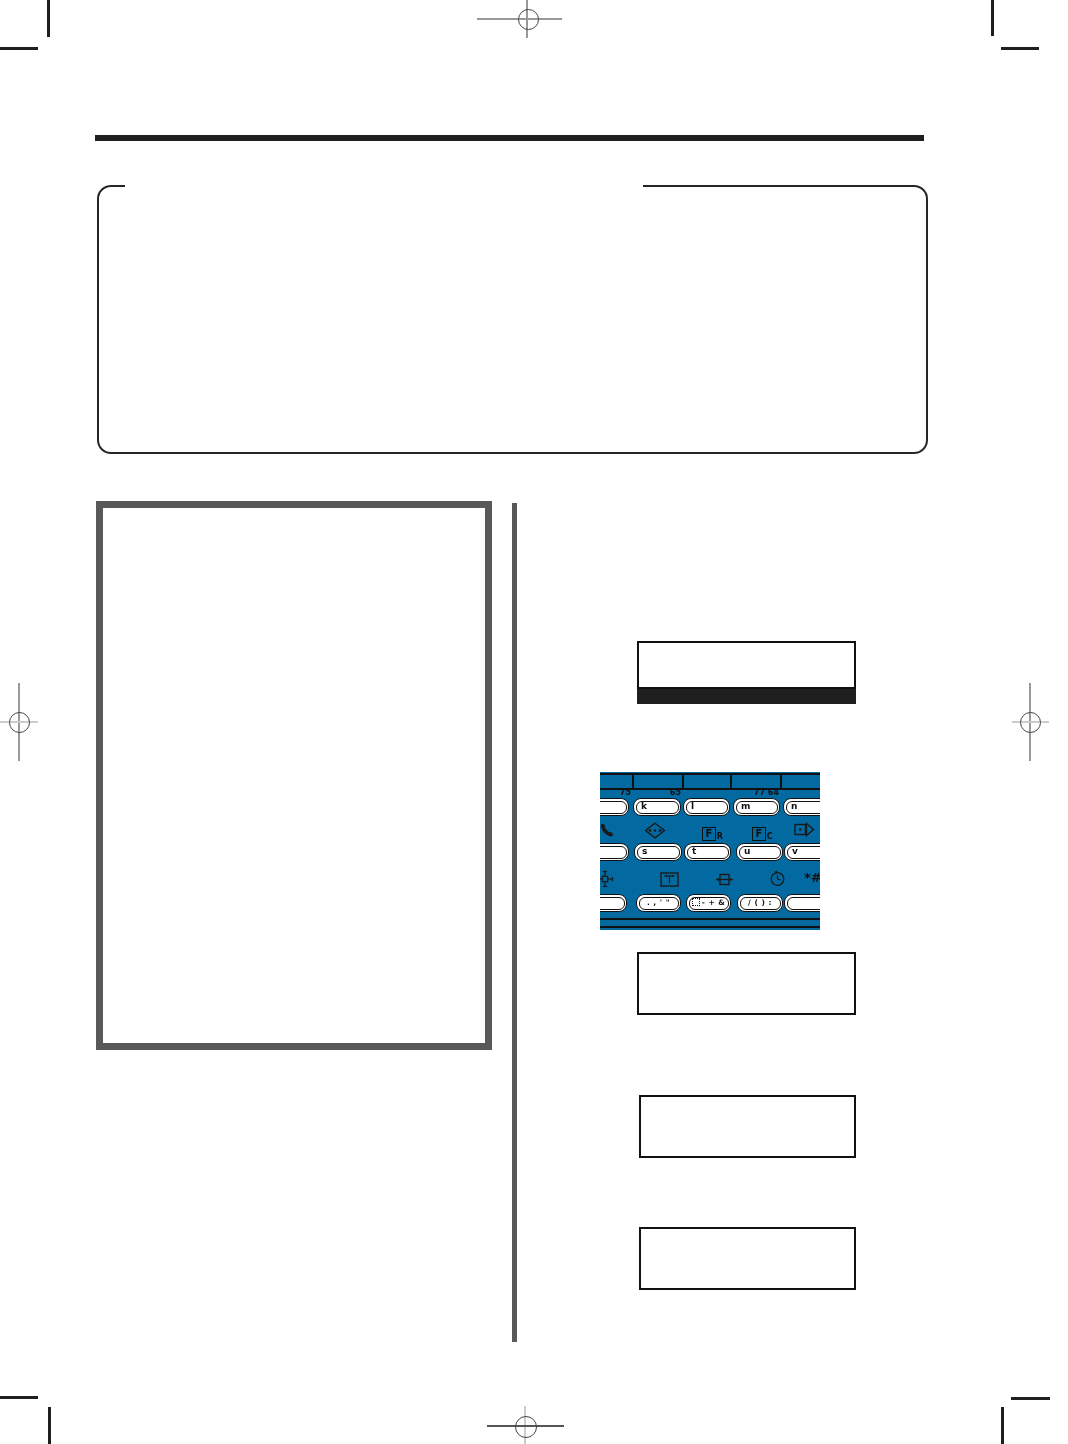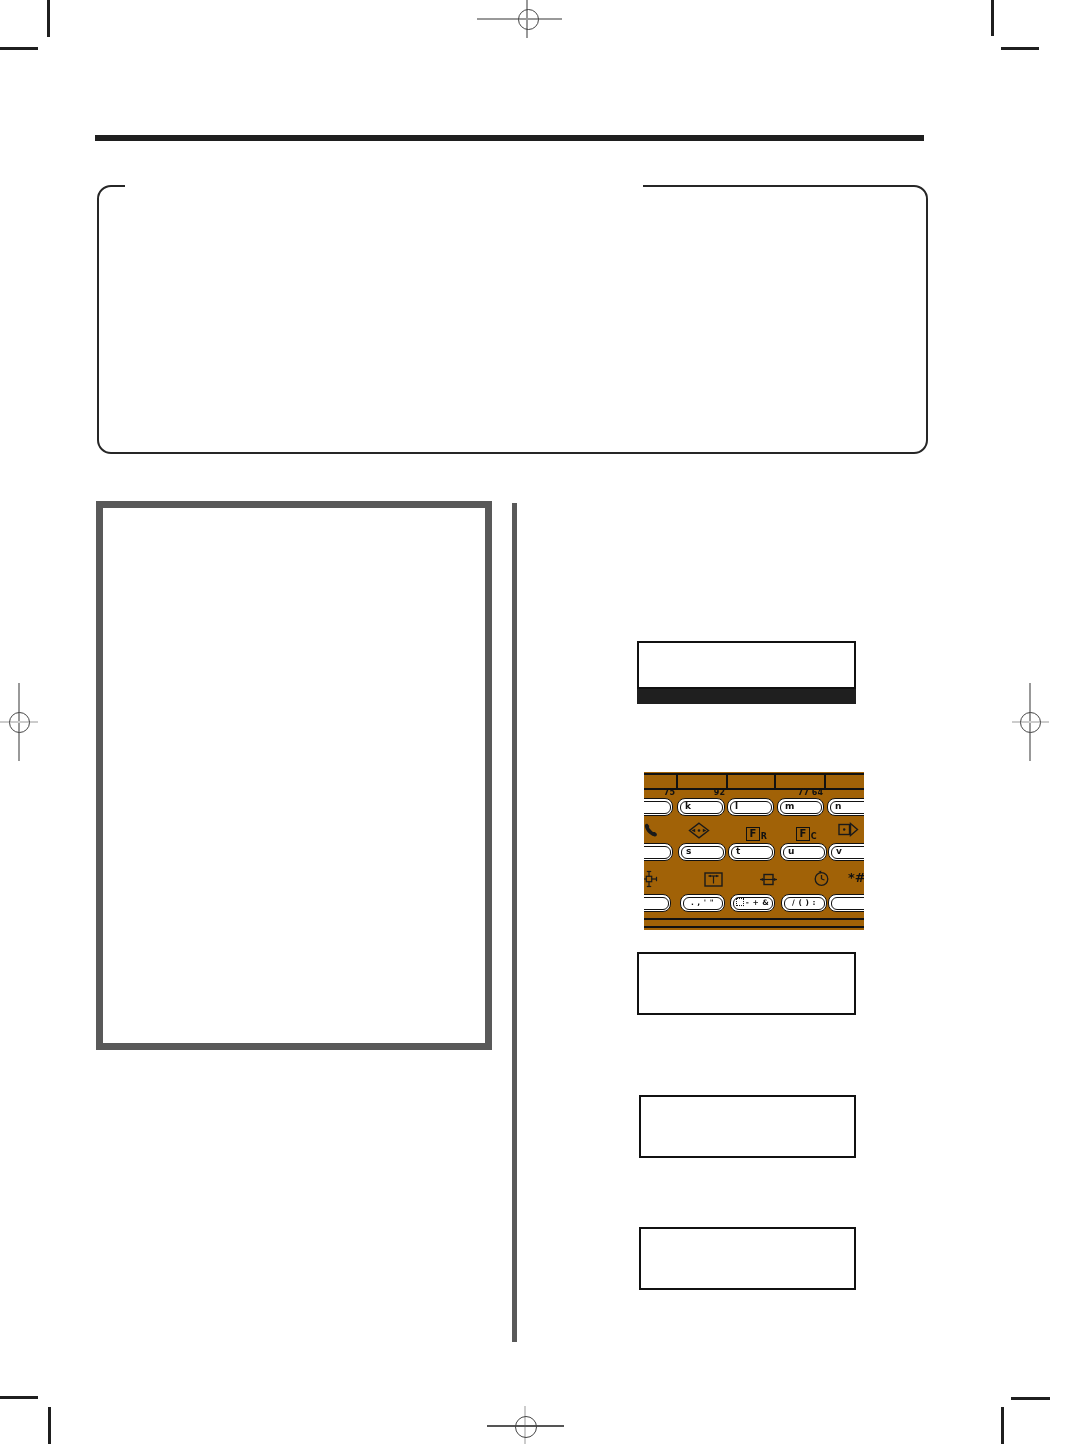--- a/index.html
+++ b/index.html
@@ -25,21 +25,21 @@
     left:96px;top:501px;width:382px;height:535px;
     border:7px solid #595959;background:#fff;
   }
   #divider{left:512px;top:503px;width:5px;height:839px;background:#595959;}
 
   
   #display-box{left:637px;top:641px;width:215px;height:44px;border:2px solid #111;background:#fff;}
   #display-bar{left:637px;top:689px;width:219px;height:15px;background:#1f1f1f;}
 
   
-  #keypad{left:644px;top:772px;width:220px;height:158px;overflow:hidden;background:#a16207;}
+  #keypad{left:600px;top:772px;width:220px;height:158px;overflow:hidden;background:#0369a1;}
   .kline{position:absolute;background:#111;}
   .keynum{position:absolute;top:17px;width:17px;text-align:right;font-size:8px;font-weight:bold;color:#111;line-height:8px;}
   .key{position:absolute;height:16px;border:1.5px solid #111;border-radius:8px;background:#fff;}
   .key-inner{position:absolute;inset:1.5px;border:1px solid #111;border-radius:6px;}
   .key-label{position:absolute;left:7px;top:50%;transform:translateY(-55%);font-size:9px;font-weight:bold;line-height:9px;color:#111;z-index:2;}
   .key-label-center{left:0;width:100%;text-align:center;font-size:7.5px;letter-spacing:0.5px;}
   .kicon{position:absolute;}
   .fkey{position:absolute;font-weight:bold;color:#111;}
   .fkey-box{display:inline-block;border:1.5px solid #111;padding:0 2.5px;font-size:10px;line-height:12px;}
   .fkey-sub{font-size:8px;vertical-align:-2px;margin-left:1px;}
@@ -100,21 +100,21 @@
   <div class="abs" id="keypad">
 
     <div class="kline" style="left:0;top:1px;width:220px;height:1.5px;"></div>
     <div class="kline" style="left:0;top:16px;width:220px;height:1.5px;"></div>
     <div class="kline" style="left:32px;top:1px;width:1.5px;height:15px;"></div>
     <div class="kline" style="left:82px;top:1px;width:1.5px;height:15px;"></div>
     <div class="kline" style="left:130px;top:1px;width:1.5px;height:15px;"></div>
     <div class="kline" style="left:180px;top:1px;width:1.5px;height:15px;"></div>
 
     <span class="keynum" style="left:14px;">75</span>
-    <span class="keynum" style="left:64px;">92</span>
+    <span class="keynum" style="left:64px;">65</span>
     <span class="keynum" style="left:112px;margin-left:36px;">77</span>
     <span class="keynum" style="left:162px;">64</span>
 
     <div class="key" style="left:-18px;top:26px;width:45px;">
         <div class="key-inner"></div>
       </div>
     <div class="key" style="left:33px;top:26px;width:46px;">
         <div class="key-inner"></div>
         <span class="key-label">k</span>
       </div>

